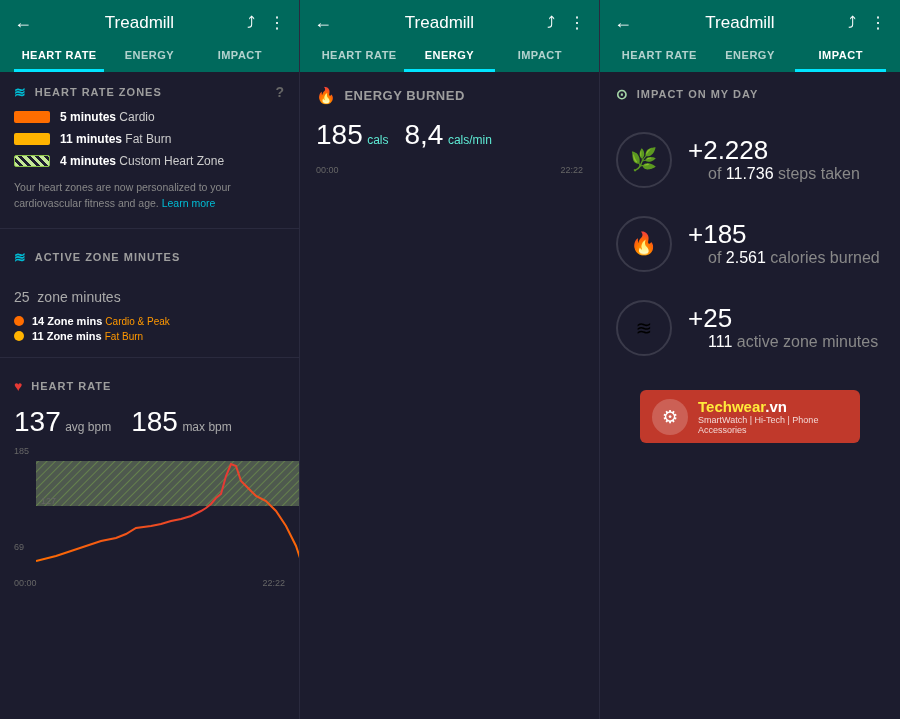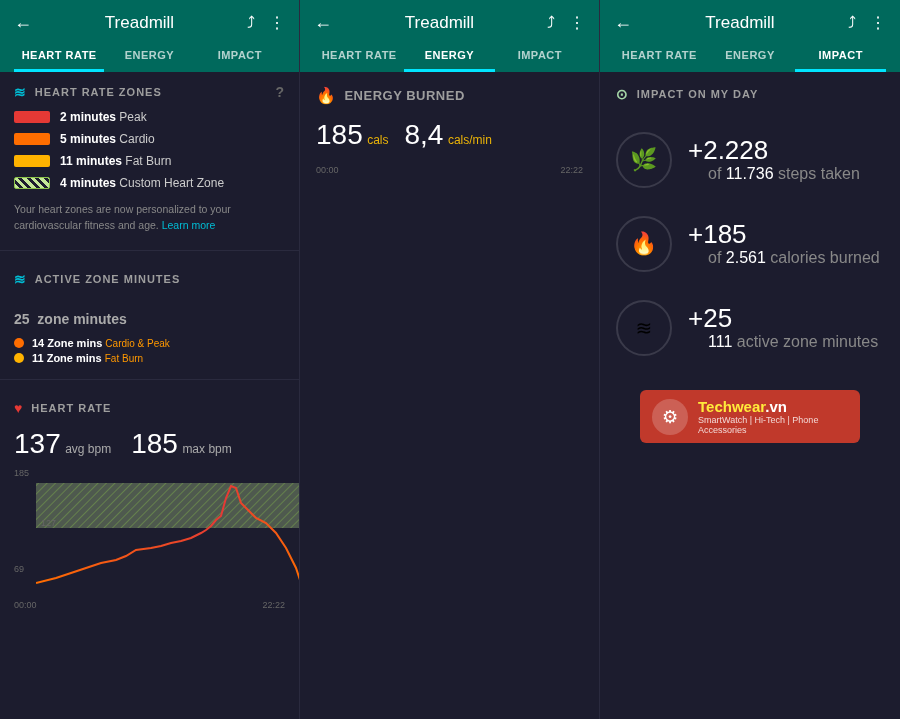--- a/index.html
+++ b/index.html
@@ -164,21 +164,21 @@
     
     .azm-value {
       padding: 6px 14px 2px 14px;
       color: white;
       font-size: 28px;
       font-weight: 300;
     }
     .azm-value span {
       font-size: 14px;
       color: #aaa;
-      font-weight: 700;
+      font-weight: 400;
     }
 
     .azm-legend {
       padding: 4px 14px;
     }
     .azm-legend-item {
       display: flex;
       align-items: center;
       gap: 8px;
       margin-bottom: 3px;
@@ -264,21 +264,21 @@
     }
     .energy-val {
       color: white;
     }
     .energy-num {
       font-size: 28px;
       font-weight: 300;
     }
     .energy-unit {
       font-size: 12px;
-      color: #eab308;
+      color: #5eead4;
     }
 
     
     .energy-chart-container {
       position: relative;
       padding: 0 16px;
       height: 280px;
     }
     .energy-time {
       display: flex;
@@ -397,24 +397,20 @@
   </div>
 
   <div class="content">
 
     <div class="section-header">
       <span class="section-header-icon">≋</span>
       <span>HEART RATE ZONES</span>
       <span class="section-question">?</span>
     </div>
 
-    <div class="zone-item">
-      <div class="zone-bar peak"></div>
-      <span class="zone-label"><strong>2 minutes</strong> Peak</span>
-    </div>
     <div class="zone-item">
       <div class="zone-bar cardio"></div>
       <span class="zone-label"><strong>5 minutes</strong> Cardio</span>
     </div>
     <div class="zone-item">
       <div class="zone-bar fatburn"></div>
       <span class="zone-label"><strong>11 minutes</strong> Fat Burn</span>
     </div>
     <div class="zone-item">
       <div class="zone-bar custom"></div>

